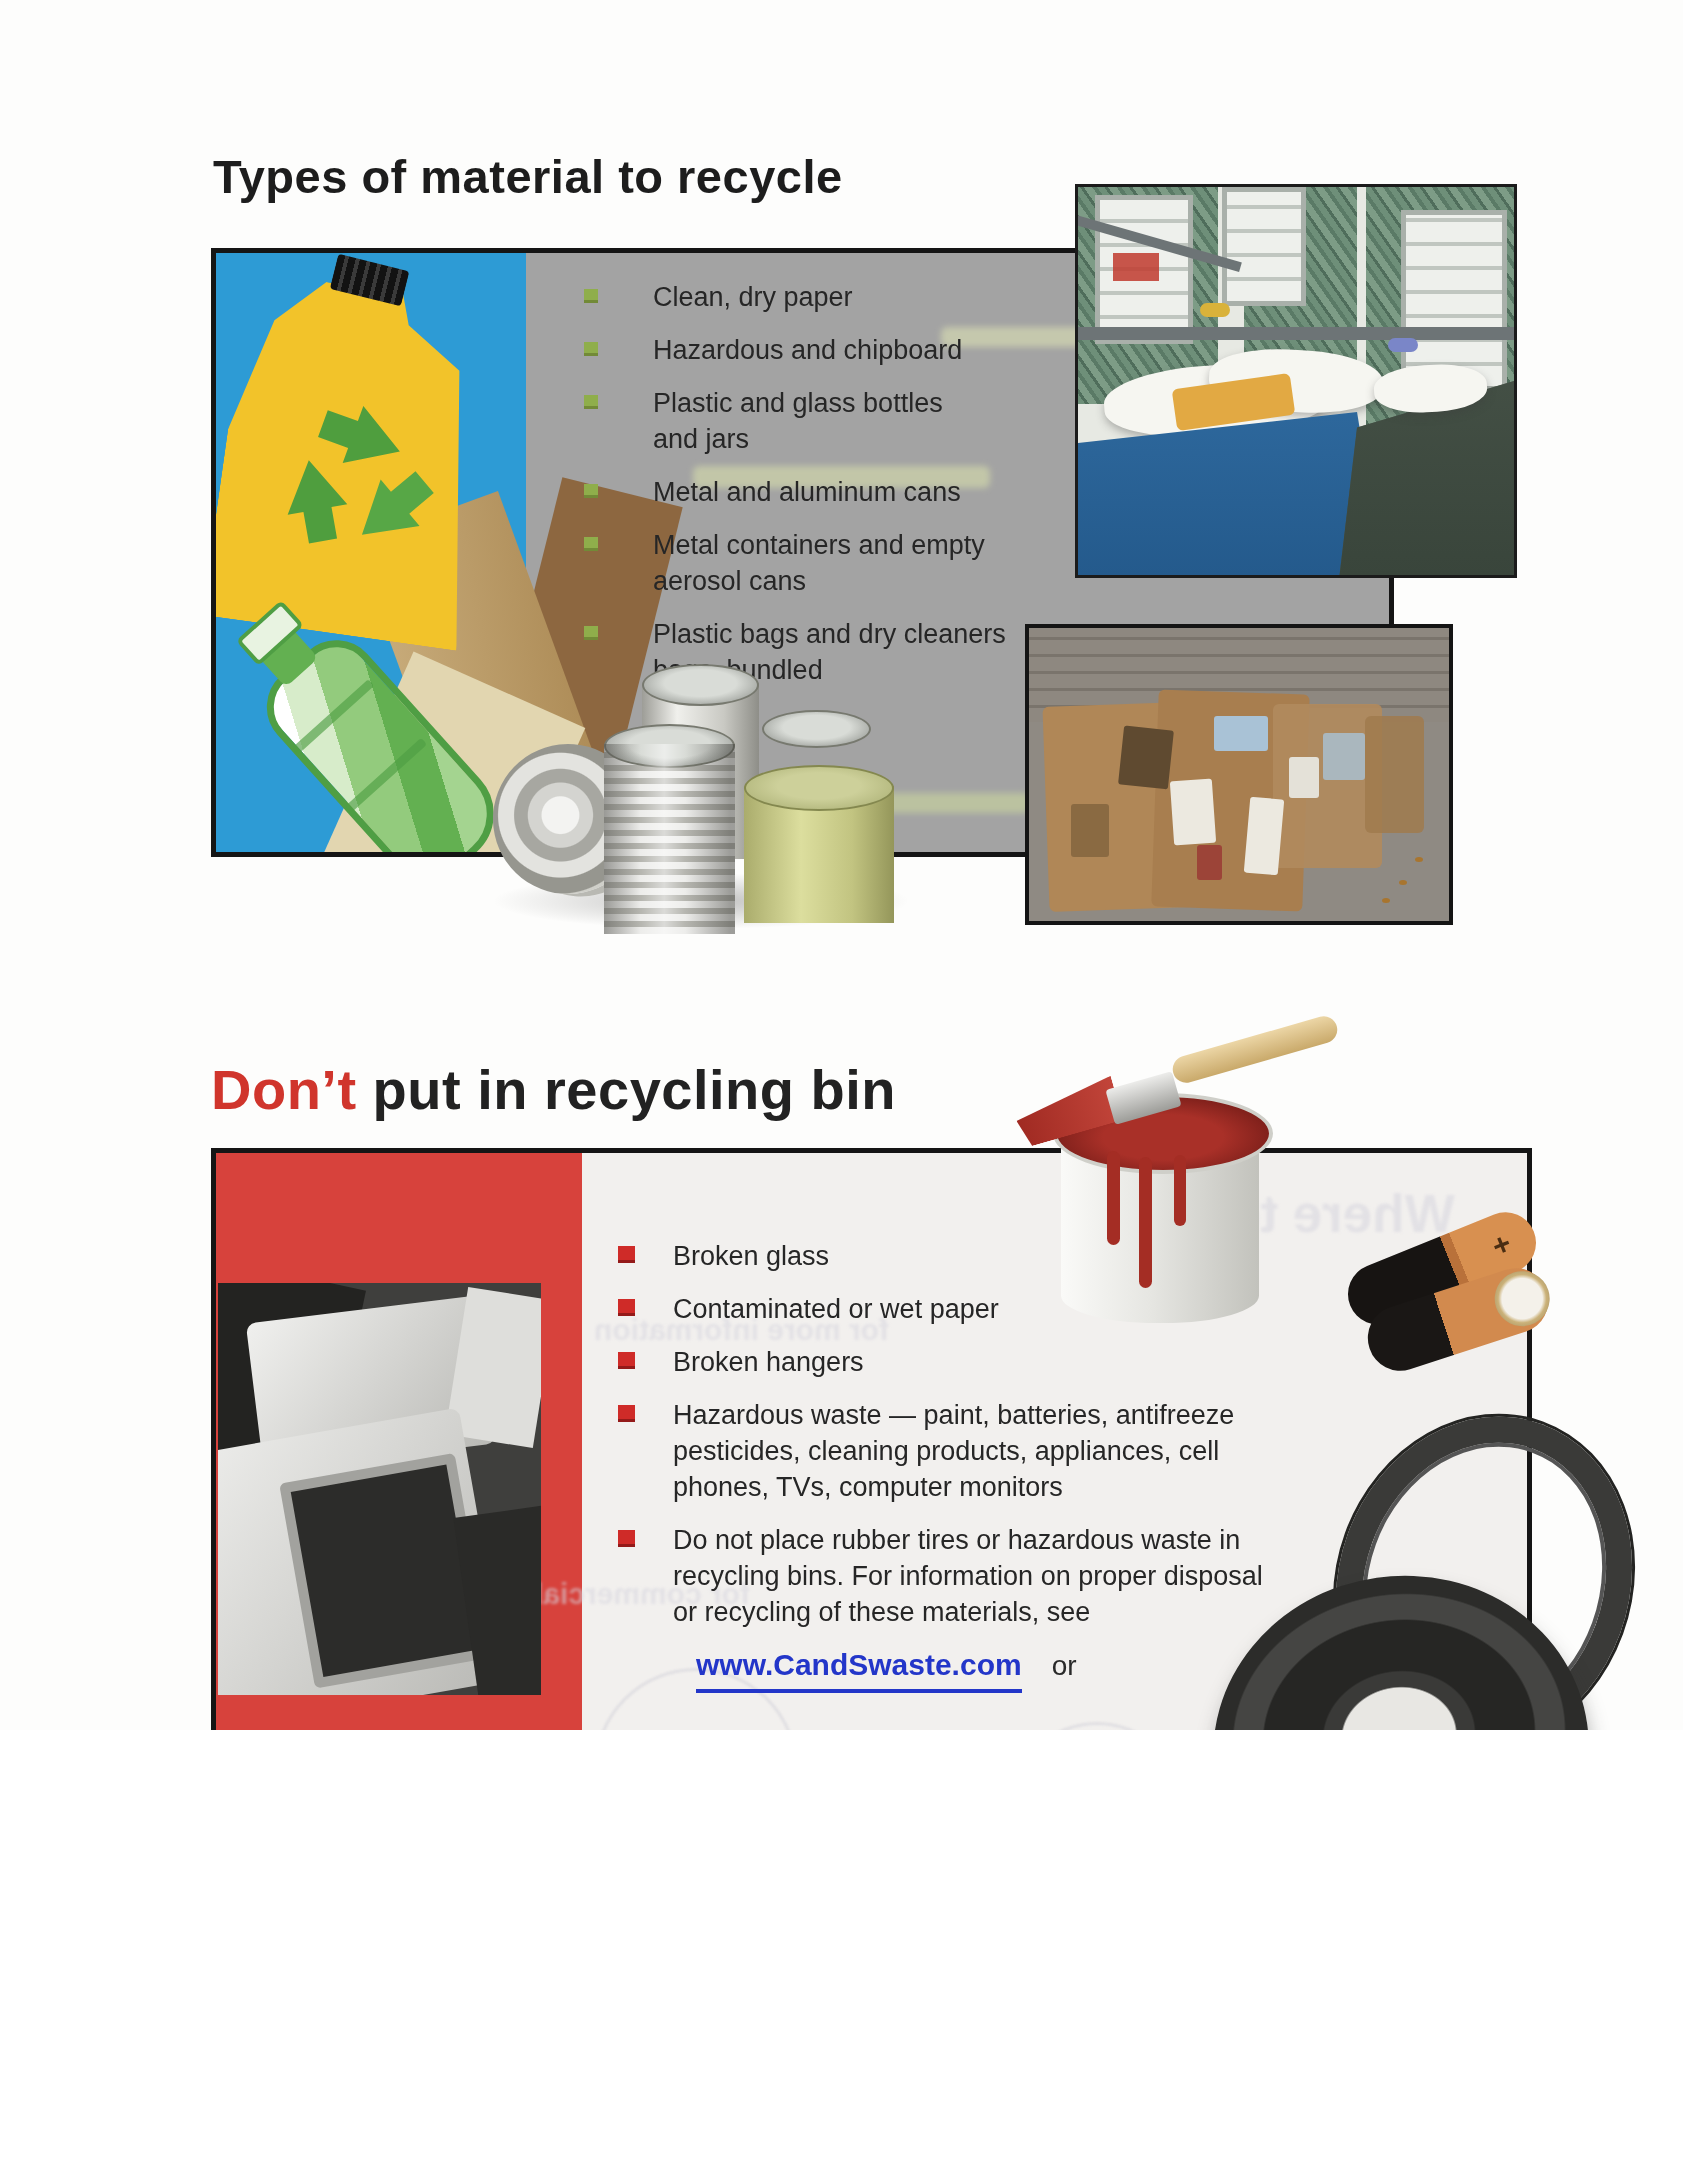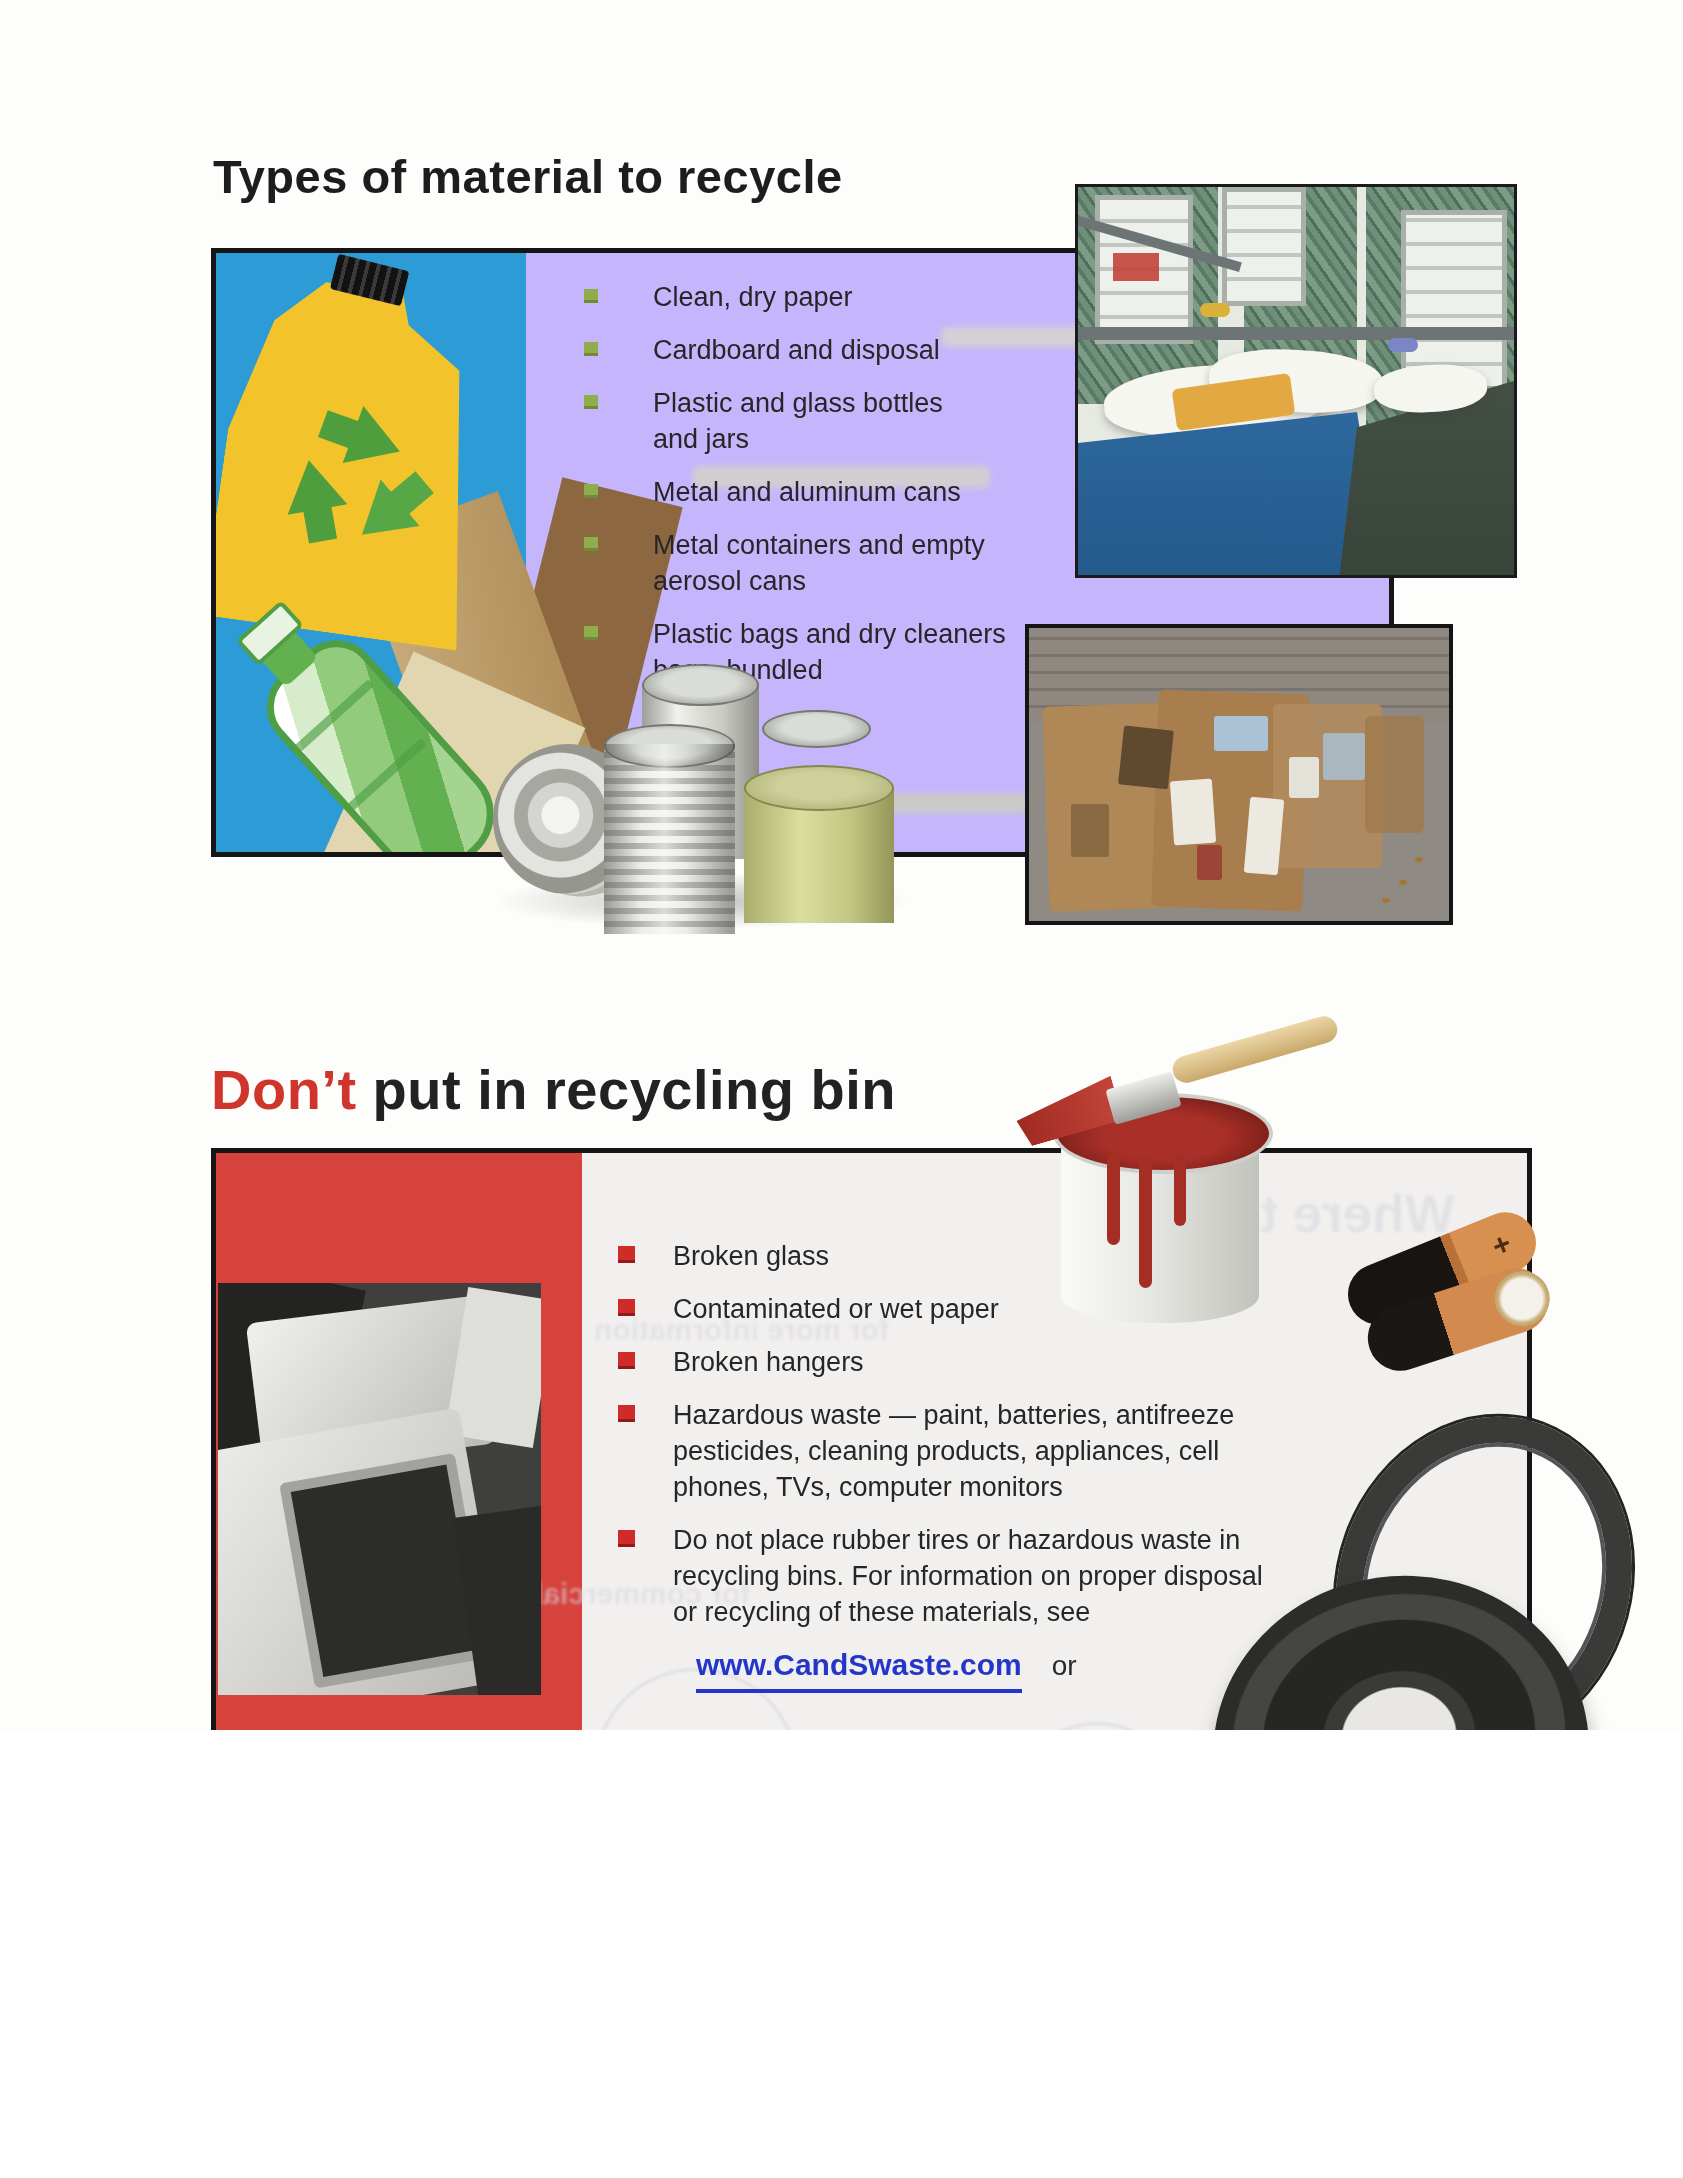--- a/index.html
+++ b/index.html
@@ -9,21 +9,21 @@
 
   
   .h1{position:absolute;left:213px;top:149px;font-size:47px;font-weight:bold;color:#1d1d1d;
       letter-spacing:0.5px;margin:0;}
   .h2{position:absolute;left:211px;top:1057px;font-size:56px;font-weight:bold;color:#222;
       letter-spacing:0.5px;margin:0;}
   .h2 .red{color:#d0352c;}
 
   
   .box1{position:absolute;left:211px;top:248px;width:1173px;height:599px;border:5px solid #151515;
-        background:#c4b5fd;overflow:hidden;z-index:2;}
+        background:#a3a3a3;overflow:hidden;z-index:2;}
   .panel-blue{position:absolute;left:0;top:0;bottom:0;width:310px;background:#2d9bd5;}
   .cb{position:absolute;}
   .cb1{left:293px;top:233px;width:124px;height:426px;background:#8d6740;transform:rotate(14deg);}
   .cb2{left:203px;top:252px;width:153px;height:406px;background:linear-gradient(100deg,#c9ad7c,#ab8954);transform:rotate(-20deg);}
   .cb3{left:139px;top:426px;width:188px;height:248px;background:#e2d6b0;transform:rotate(24deg);}
 
   .jug{position:absolute;left:10px;top:12px;width:277px;height:376px;transform:rotate(8deg);}
   .jug-body{position:absolute;left:0;top:24px;width:257px;height:347px;background:#f2c32a;
             clip-path:polygon(30% 0%,60% 0%,64% 9%,86% 20%,100% 100%,0% 100%,0% 46%,12% 13%);}
   .jug-cap{position:absolute;left:83px;top:-2px;width:73px;height:36px;transform:rotate(6deg);
@@ -178,21 +178,21 @@
       <div class="soda-neck"></div>
       <div class="soda-cap"></div>
     </div>
 
     <div class="ghost-bar" style="left:477px;top:213px;width:297px;height:22px;background:#dde4ad;"></div>
     <div class="ghost-bar" style="left:537px;top:540px;width:277px;height:20px;background:#cfdc9e;"></div>
     <div class="ghost-bar" style="left:725px;top:74px;width:208px;height:20px;background:#e2e7b6;"></div>
 
     <ul class="list list1">
         <li><span class="bullet"></span><span class="li-text">Clean, dry paper</span></li>
-        <li><span class="bullet"></span><span class="li-text">Cardboard and disposal</span></li>
+        <li><span class="bullet"></span><span class="li-text">Hazardous and chipboard</span></li>
         <li><span class="bullet"></span><span class="li-text">Plastic and glass bottles
 and jars</span></li>
         <li><span class="bullet"></span><span class="li-text">Metal and aluminum cans</span></li>
         <li><span class="bullet"></span><span class="li-text">Metal containers and empty
 aerosol cans</span></li>
         <li><span class="bullet"></span><span class="li-text">Plastic bags and dry cleaners
 bags, bundled</span></li>
       </ul>
   </div>
 

